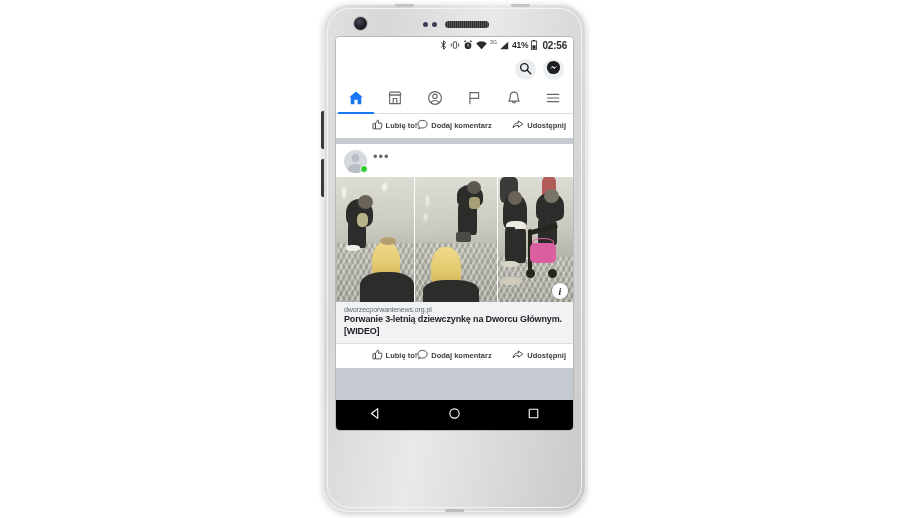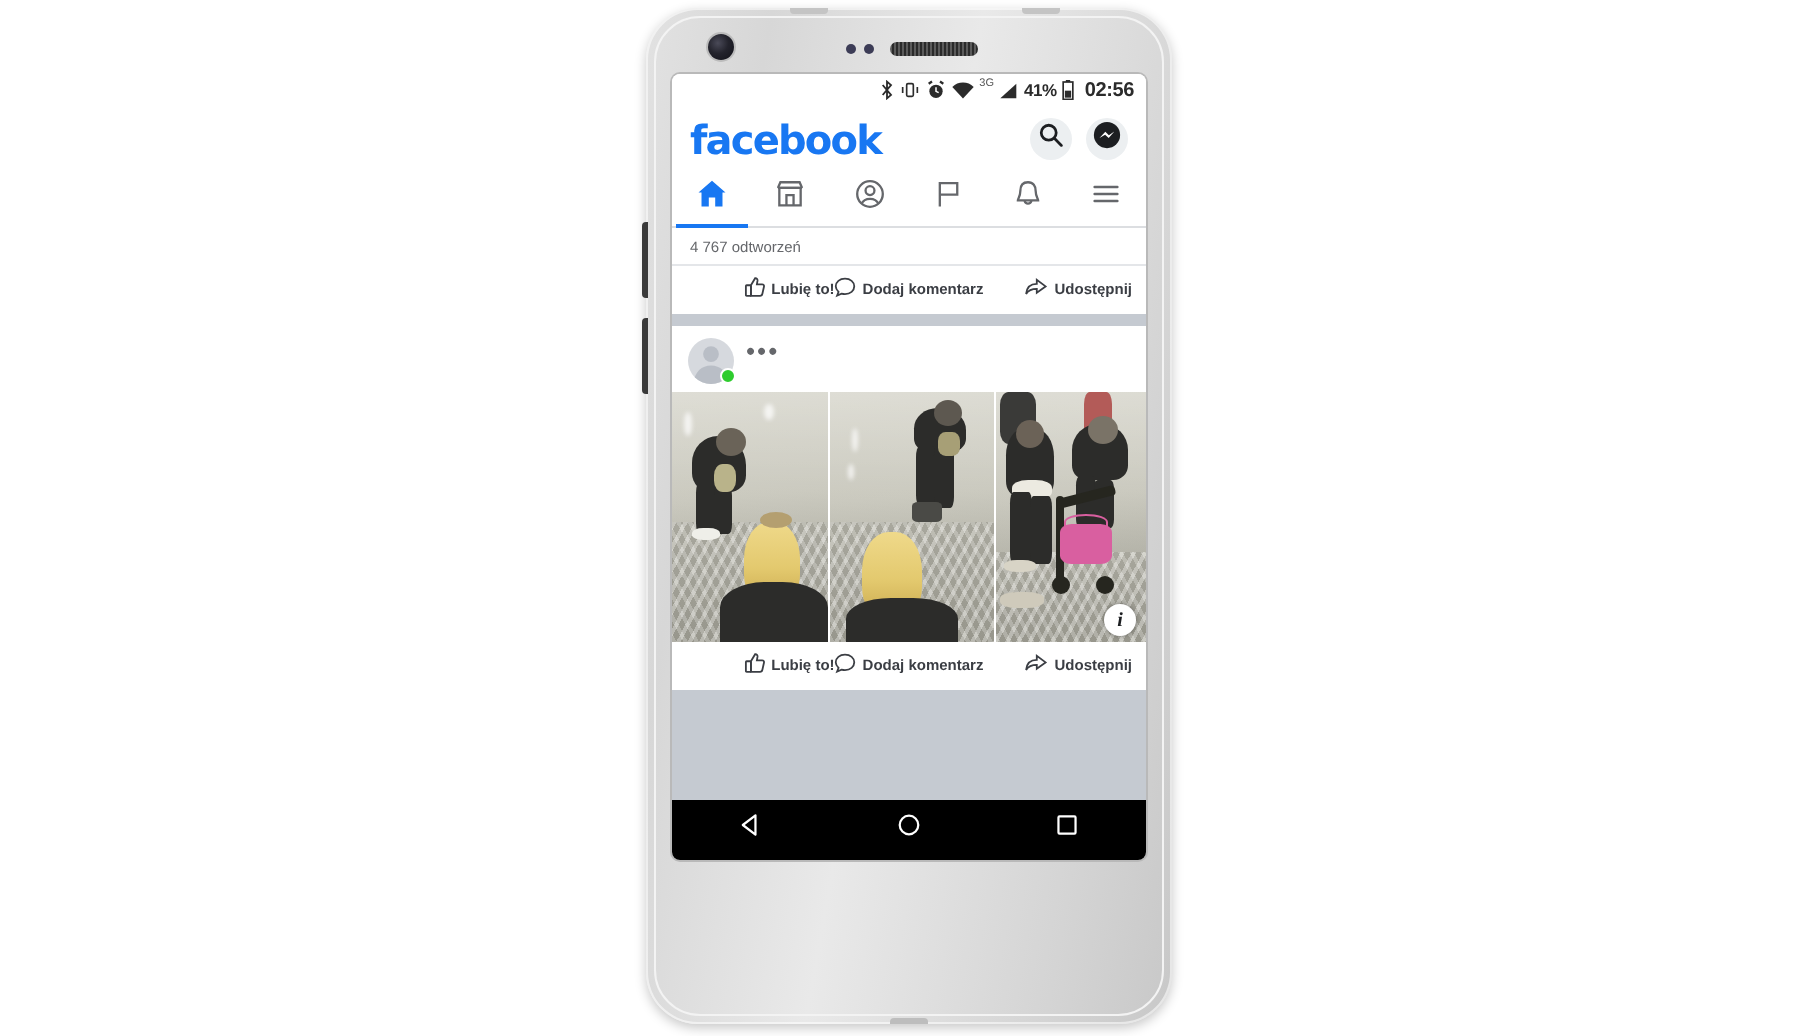--- a/index.html
+++ b/index.html
@@ -428,21 +428,20 @@
         <svg width="6" height="10" viewBox="0 0 7 12">
           <rect x="2.2" y="0" width="2.6" height="1.2" fill="#2b2b2b"></rect>
           <rect x="0.6" y="1.2" width="5.8" height="10.4" fill="none" stroke="#2b2b2b" stroke-width="1"></rect>
           <rect x="1.6" y="6.4" width="3.8" height="4.2" fill="#2b2b2b"></rect>
         </svg>
       </span>
       <span id="status-clock">02:56</span>
     </div>
 
     <div id="fb-topbar">
-      <div id="fb-wordmark">facebook</div>
       <div id="fb-topbar-actions">
         <div class="round-btn">
           <span>
             <svg width="13" height="13" viewBox="0 0 16 16" fill="none" stroke="#1c1e21" stroke-width="1.7">
               <circle cx="6.6" cy="6.6" r="4.6"></circle>
               <path d="M10.2 10.2 L14.4 14.4" stroke-linecap="round"></path>
             </svg>
           </span>
         </div>
         <div class="round-btn">
@@ -504,21 +503,20 @@
           <svg width="16" height="16" viewBox="0 0 18 18" stroke="#65676b" stroke-width="1.4" stroke-linecap="round">
             <path d="M2.6 5 L15.4 5 M2.6 9 L15.4 9 M2.6 13 L15.4 13"></path>
           </svg>
         </span>
       </div>
     </div>
 
     <div id="feed">
 
       <div class="card">
-        <div id="views-row">4 767 odtworzeń</div>
         <div class="action-bar">
           <div class="action-btn">
             <span>
               <svg width="11" height="11" viewBox="0 0 14 14" fill="none" stroke="#3b3e44" stroke-width="1.15">
                 <path d="M4.4 12.6 L4.4 5.9 L7.1 1.4 C8.1 1.3 8.7 2 8.6 3 L8.2 5.3 L11.6 5.3 C12.4 5.3 12.9 6 12.7 6.8 L11.7 11.3 C11.55 12.1 11 12.6 10.2 12.6 Z"></path>
                 <rect x="1.2" y="5.9" width="3.2" height="6.7" rx="0.5"></rect>
               </svg>
             </span>
             <span>Lubię to!</span>
           </div>
@@ -611,20 +609,24 @@
             <div class="figure" style="left:32px;top:66px;width:26px;height:20px;border-radius:22%;background:#d95fa0;"></div>
             <div class="figure" style="left:34px;top:61px;width:20px;height:7px;border-radius:50% 50% 0 0;background:none;border:1.6px solid #d95fa0;border-bottom:none;"></div>
             <div class="figure" style="left:28px;top:92px;width:9px;height:9px;border-radius:50%;background:#26261f;"></div>
             <div class="figure" style="left:50px;top:92px;width:9px;height:9px;border-radius:50%;background:#26261f;"></div>
             <div class="figure" style="left:2px;top:100px;width:22px;height:8px;border-radius:40%;background:#cfcabb;"></div>
           </div>
 
           <div id="info-btn">i</div>
         </div>
 
+        <div id="link-preview">
+          <div id="link-domain">dworzecporwanienews.org.pl</div>
+          <div id="link-title">Porwanie 3-letnią dziewczynkę na Dworcu Głównym. [WIDEO]</div>
+        </div>
 
         <div class="action-bar">
           <div class="action-btn">
             <span>
               <svg width="11" height="11" viewBox="0 0 14 14" fill="none" stroke="#3b3e44" stroke-width="1.15">
                 <path d="M4.4 12.6 L4.4 5.9 L7.1 1.4 C8.1 1.3 8.7 2 8.6 3 L8.2 5.3 L11.6 5.3 C12.4 5.3 12.9 6 12.7 6.8 L11.7 11.3 C11.55 12.1 11 12.6 10.2 12.6 Z"></path>
                 <rect x="1.2" y="5.9" width="3.2" height="6.7" rx="0.5"></rect>
               </svg>
             </span>
             <span>Lubię to!</span>

